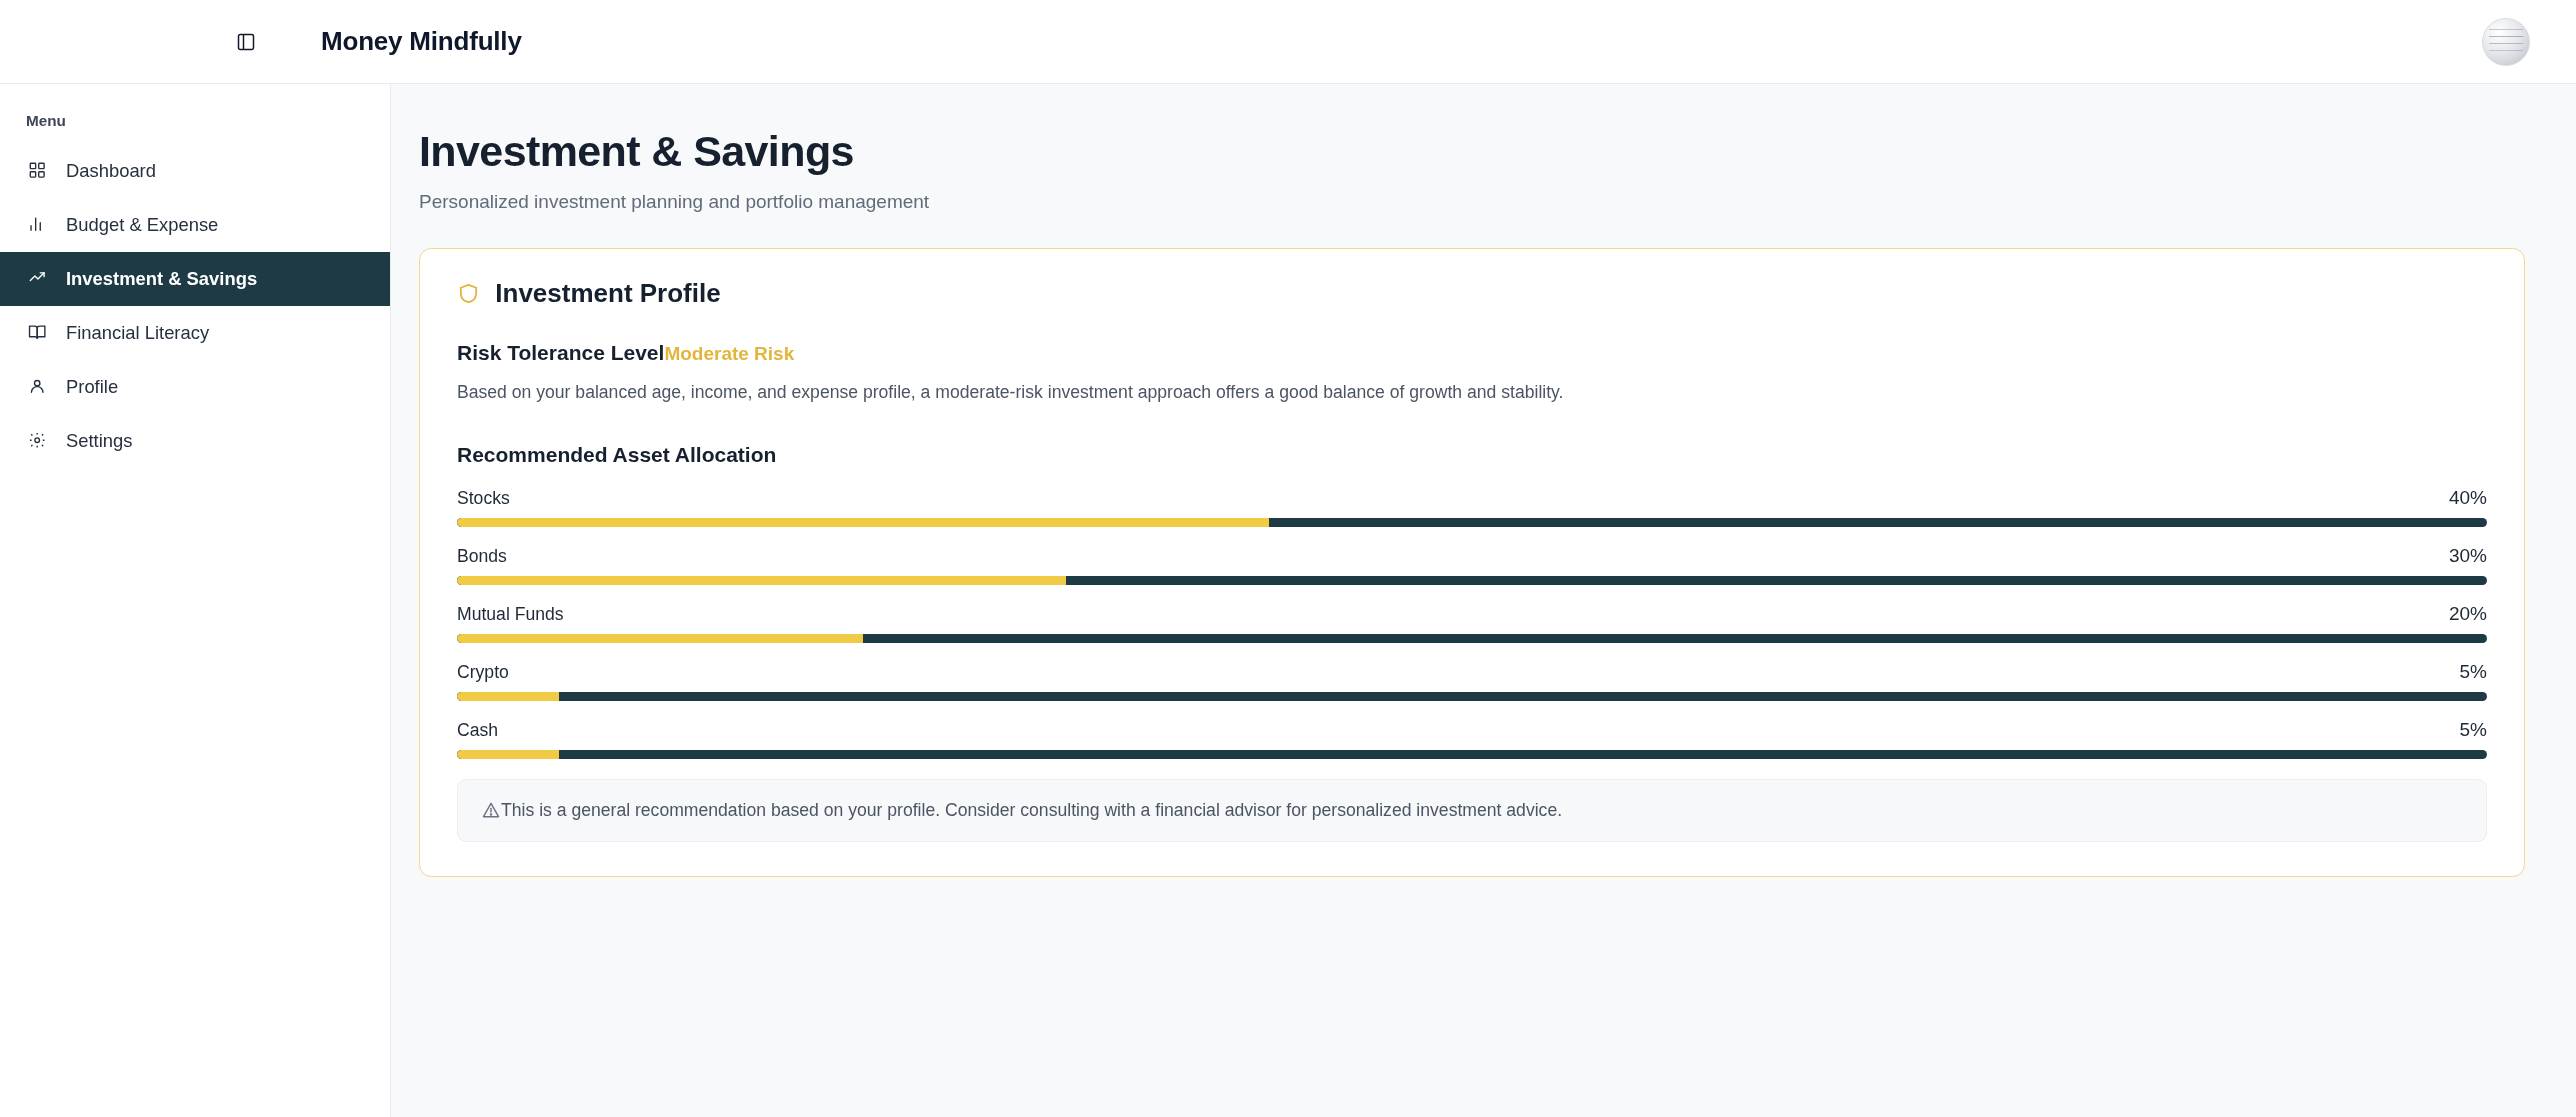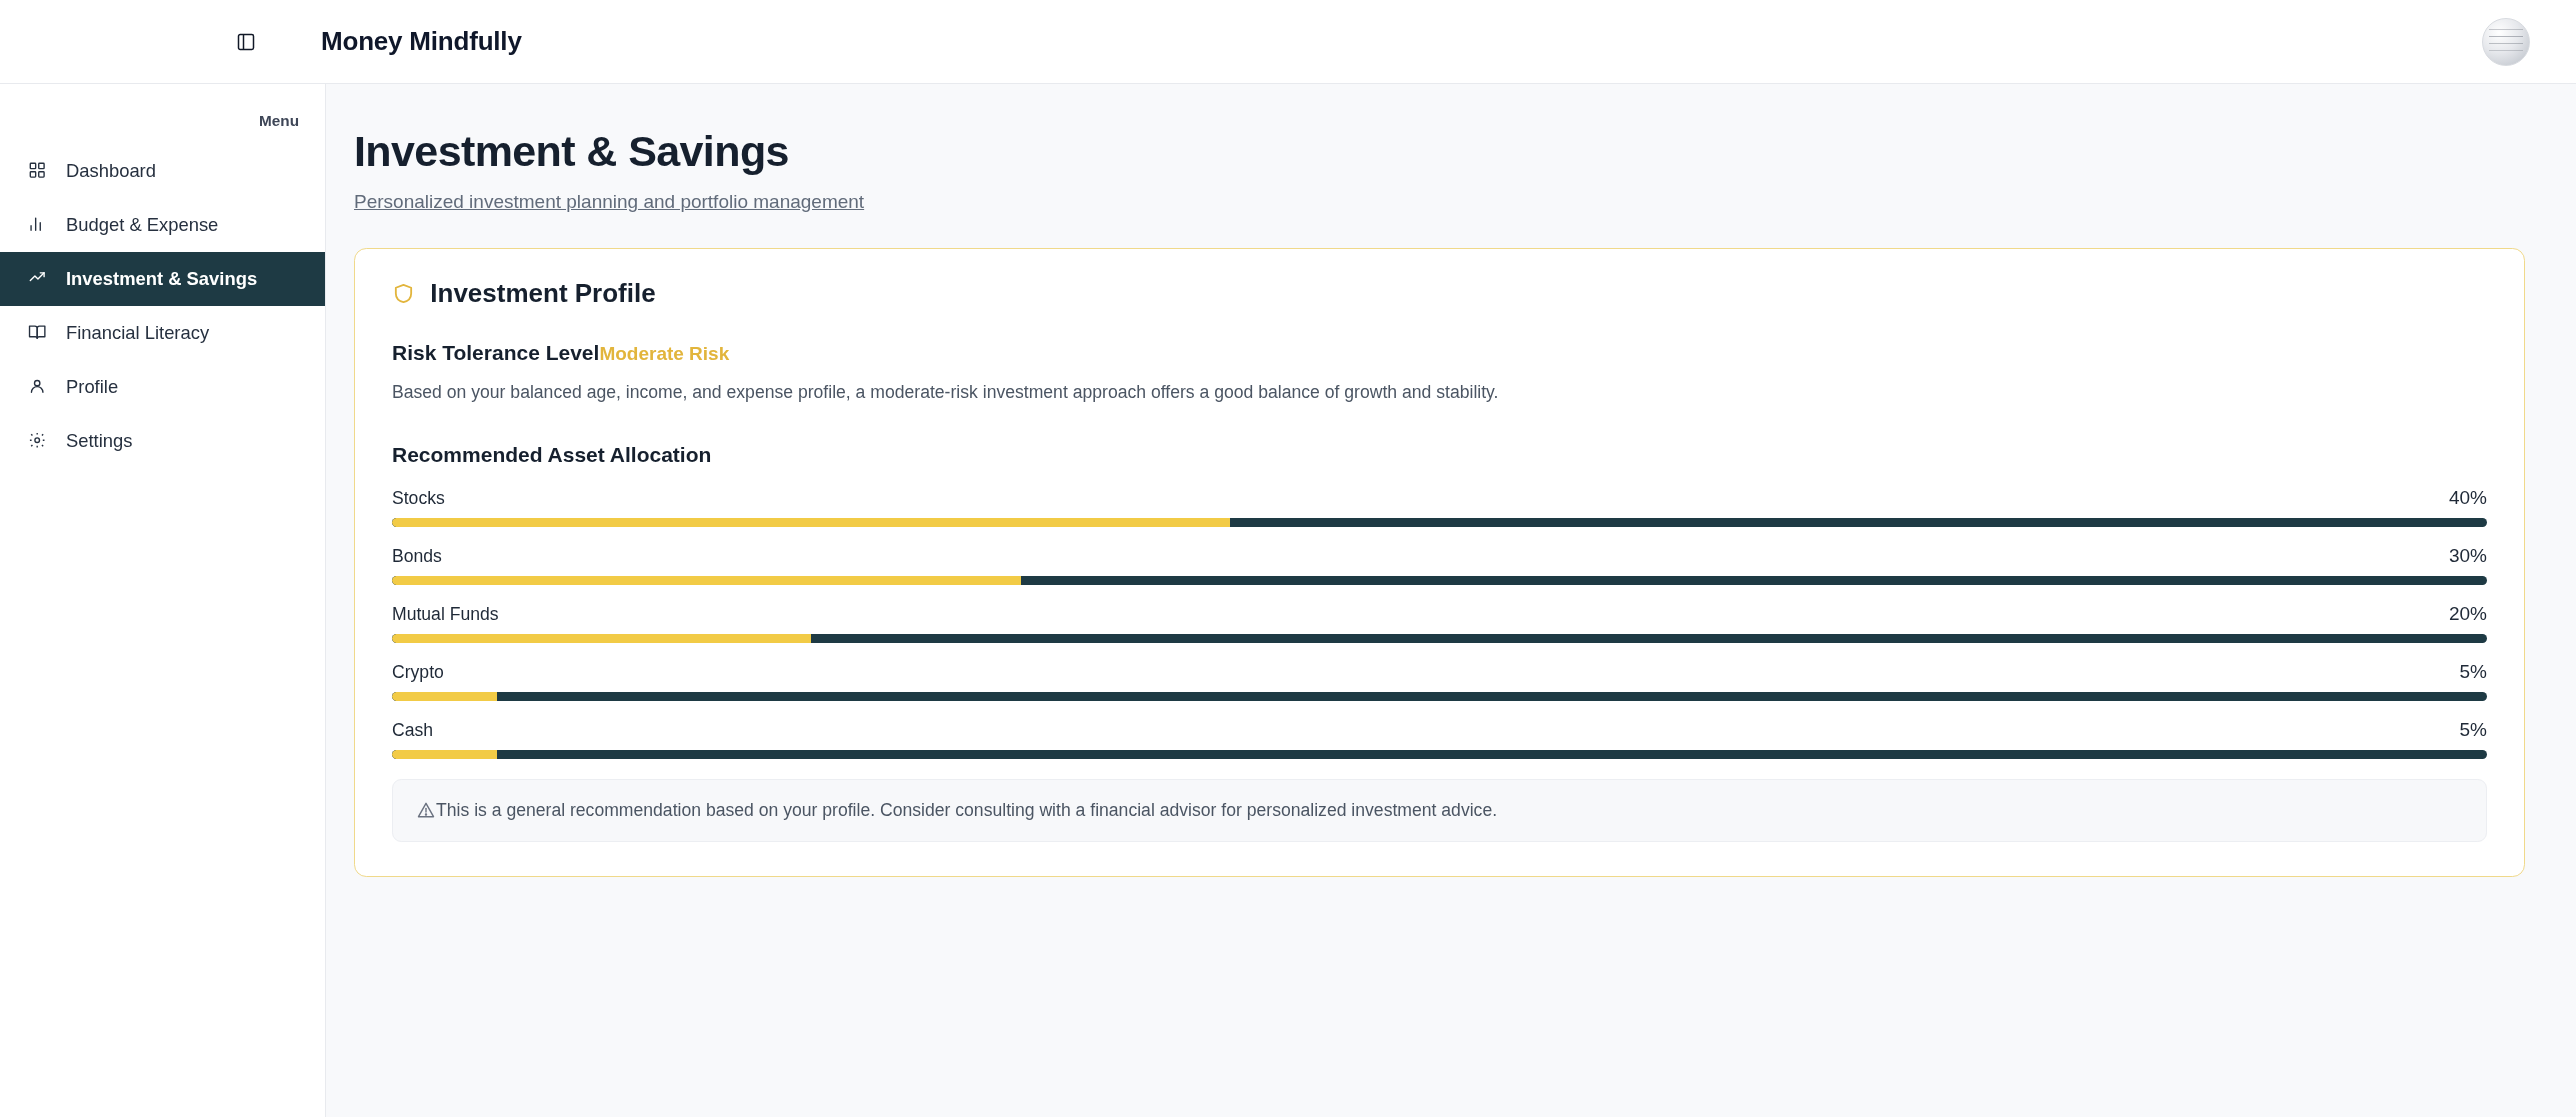--- a/index.html
+++ b/index.html
@@ -56,26 +56,25 @@
     height: 0.8px;
     background: rgba(120,126,136,0.55);
     box-shadow: 0 7px 0 rgba(120,126,136,0.45), 0 14px 0 rgba(120,126,136,0.35), 0 -7px 0 rgba(120,126,136,0.4);
   }
 
   
   .layout { display: flex; height: calc(1118px - 84px); }
 
   
   .sidebar {
-    width: 326px;
+    width: 391px;
     background: #ffffff;
     border-right: 0.8px solid #e8eaee;
     padding-top: 20px;
     flex-shrink: 0;
-    text-align: right;
   }
   .menu-label {
     font-size: 15.3px;
     font-weight: bold;
     color: #3e4657;
     padding: 7.7px 26px 14px 26px;
   }
   .nav-item {
     display: flex;
     align-items: center;
@@ -103,21 +102,20 @@
   .page-title {
     font-size: 43px;
     font-weight: bold;
     color: #16202e;
     letter-spacing: -0.6px;
   }
   .page-subtitle {
     font-size: 19px;
     color: #616b7a;
     margin-top: 15.3px;
-    text-decoration: underline;
   }
 
   .card {
     margin-top: 35px;
     background: #ffffff;
     border: 0.8px solid #f0d98a;
     border-radius: 12.3px;
     padding: 29px 37px 34px 37px;
   }
   .card-header {

